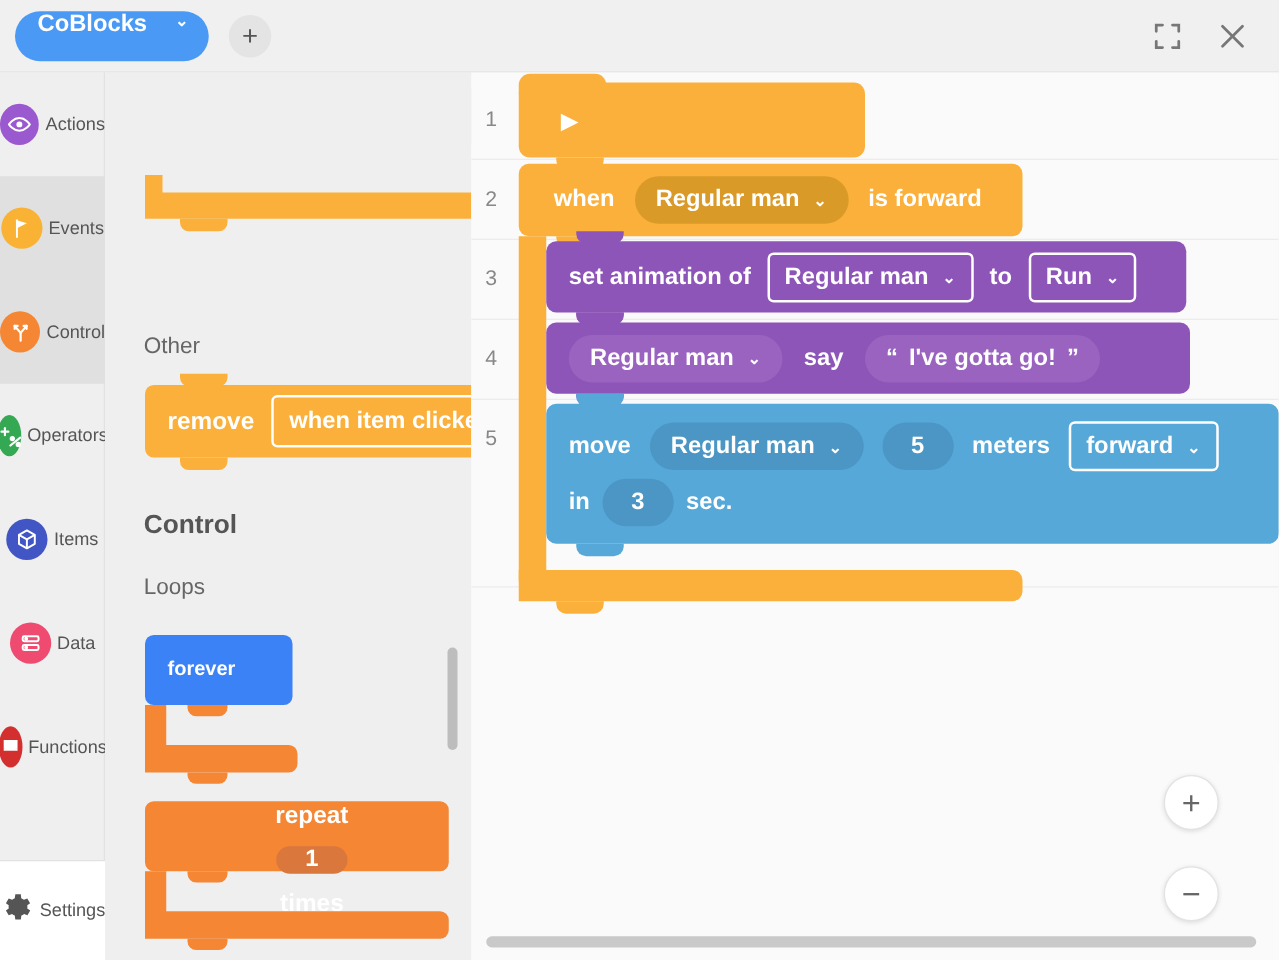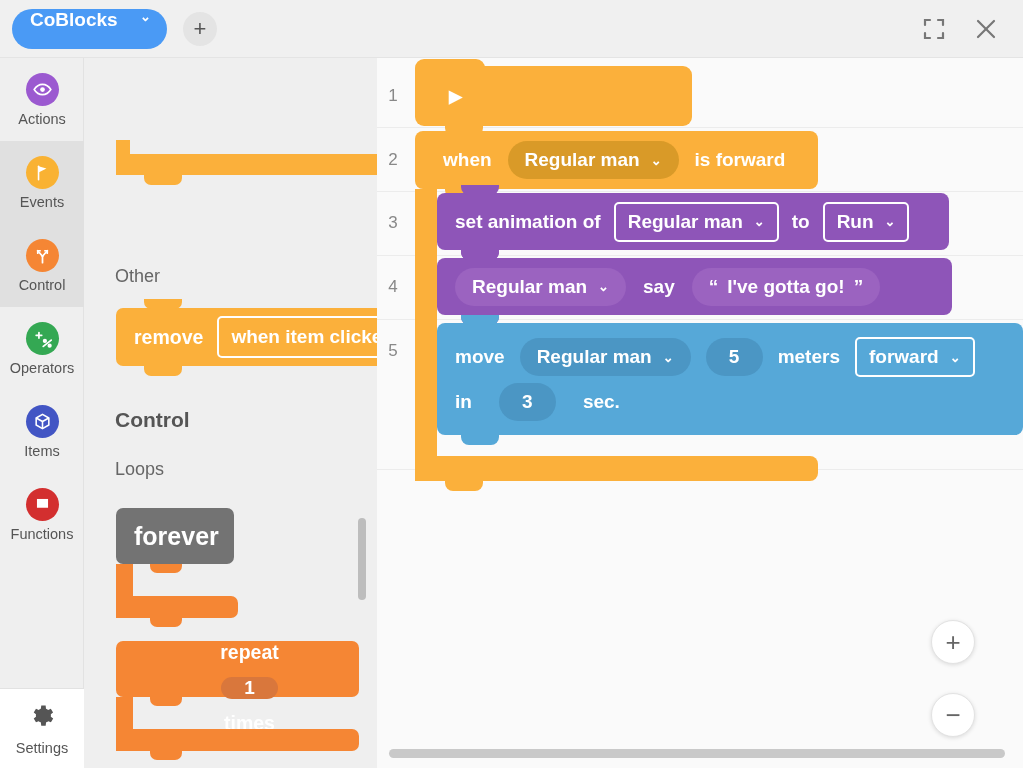--- a/index.html
+++ b/index.html
@@ -38,21 +38,21 @@
   .tb-icon { width: 30px; height: 30px; display: flex; align-items: center; justify-content: center; cursor: pointer; }
 
   
   #rail {
     position: absolute; left: 0; top: 58px; width: 84px; height: 710px;
     background: #efefef;
     border-right: 1px solid #e2e2e2;
   }
   .rail-item {
     height: 83px; width: 84px;
-    display: flex; flex-direction: column; align-items: center; justify-content: center;
+    display: flex; flex-direction: row; align-items: center; justify-content: center;
     gap: 5px; cursor: pointer;
   }
   .rail-item.sel { background: #e0e0e0; }
   .rail-item.settings { background: #ffffff; border-top: 1px solid #e2e2e2; height: 80px; }
   .rail-ico {
     width: 33px; height: 33px; border-radius: 50%;
     display: flex; align-items: center; justify-content: center;
     color: #fff;
   }
   .rail-lbl { font-size: 14.5px; color: #555; white-space: nowrap; }
@@ -225,20 +225,31 @@
     <span class="rail-ico" style="background:#4255c4">
       <svg width="19" height="19" viewBox="0 0 24 24" fill="none" stroke="#fff" stroke-width="2" stroke-linejoin="round">
         <path d="M12 3 L20 7.5 V16.5 L12 21 L4 16.5 V7.5 Z"></path>
           <path d="M4 7.5 L12 12 L20 7.5"></path>
           <path d="M12 12 V21"></path>
       </svg>
     </span>
     <span class="rail-lbl">Items</span>
   </div>
 
+  <div class="rail-item">
+    <span class="rail-ico" style="background:#ef4b70">
+      <svg width="19" height="19" viewBox="0 0 24 24" fill="none" stroke="#fff" stroke-width="2" stroke-linecap="round">
+        <rect x="4" y="5" width="16" height="5" rx="1.5"></rect>
+          <rect x="4" y="14" width="16" height="5" rx="1.5"></rect>
+        <circle cx="7.5" cy="7.5" r="1" fill="#fff"></circle>
+          <circle cx="7.5" cy="16.5" r="1" fill="#fff"></circle>
+      </svg>
+    </span>
+    <span class="rail-lbl">Data</span>
+  </div>
 
   <div class="rail-item">
     <span class="rail-ico" style="background:#d32f2f">
       <svg width="19" height="19" viewBox="0 0 24 24" fill="#fff">
         <path d="M5 5 H19 V14 H5 Z"></path>
           <path d="M5 14 L12 11 L19 14 V16 H5 Z"></path>
       </svg>
     </span>
     <span class="rail-lbl">Functions</span>
   </div>
@@ -272,21 +283,21 @@
         <span>when item clicked</span>
       </span>
     </div>
     <div style="position:absolute;left:28px;top:58px;width:38px;height:10px;background:#fbb03b;border-radius:0 0 7px 7px;"></div>
   </div>
 
   <div class="sec-h1" style="position:absolute;top:350px;">Control</div>
   <div class="sec-h2" style="position:absolute;top:401px;">Loops</div>
 
   <div style="position:absolute;left:32px;top:450px;">
-    <div style="width:118px;height:56px;background:#737373;border-radius:7px;display:flex;align-items:center;padding-left:18px;color:#fff;font-weight:bold;font-size:25px;">
+    <div style="width:118px;height:56px;background:#3b82f6;border-radius:7px;display:flex;align-items:center;padding-left:18px;color:#fff;font-weight:bold;font-size:16px;">
       <span>forever</span>
     </div>
     <div style="position:absolute;left:0;top:56px;width:17px;height:40px;background:#f58634;"></div>
     <div style="position:absolute;left:0;top:88px;width:122px;height:22px;background:#f58634;border-radius:0 7px 7px 0;"></div>
     <div style="position:absolute;left:34px;top:56px;width:32px;height:9px;background:#f58634;border-radius:0 0 7px 7px;"></div>
     <div style="position:absolute;left:34px;top:110px;width:32px;height:9px;background:#f58634;border-radius:0 0 7px 7px;"></div>
   </div>
 
   <div style="position:absolute;left:32px;top:583px;">
     <div style="width:243px;height:56px;background:#f58634;border-radius:7px;display:flex;align-items:center;padding-left:24px;gap:13px;color:#fff;font-weight:bold;font-size:19.5px;flex-direction:column;">
@@ -390,21 +401,21 @@
         </span>
         <span class="numoval" style="background:#4b96c4;">
           <span>5</span>
         </span>
         <span>meters</span>
         <span class="rect">
           <span>forward</span>
           <span class="cv">⌄</span>
         </span>
       </div>
-      <div class="row" style="gap:27px;">
+      <div class="row" style="gap:10px;">
         <span>in</span>
         <span class="numoval" style="background:#4b96c4;">
           <span>3</span>
         </span>
         <span>sec.</span>
       </div>
     </div>
     <div style="position:absolute;left:24px;top:-8px;width:38px;height:10px;background:#56a8d8;border-radius:0 0 8px 8px;"></div>
     <div style="position:absolute;left:24px;top:112px;width:38px;height:10px;background:#56a8d8;border-radius:0 0 8px 8px;"></div>
   </div>

